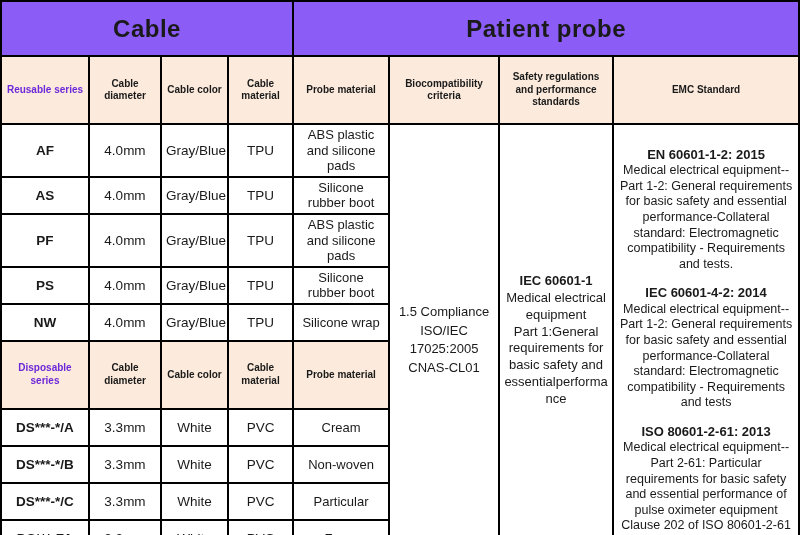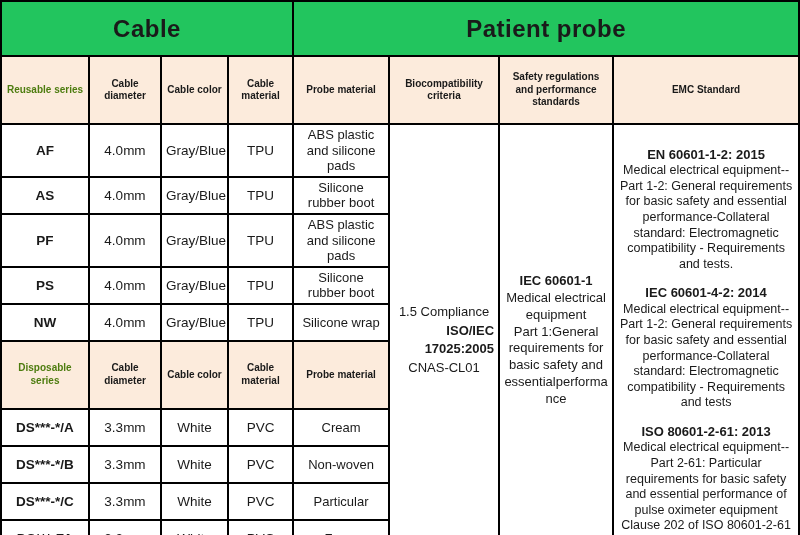--- a/index.html
+++ b/index.html
@@ -19,41 +19,41 @@
     color: #1a1a1a;
   }
   table.spec td {
     border: 2px solid #000000;
     padding: 2px 4px;
     text-align: center;
     vertical-align: middle;
     overflow: hidden;
   }
   .ghead {
-    background: #22c55e;
+    background: #8b5cf6;
     font-size: 24px;
     font-weight: bold;
     letter-spacing: 0.5px;
   }
   .sub {
     background: #fcebdc;
     font-weight: bold;
     font-size: 10px;
     line-height: 1.25;
   }
-  .series-red { color: #4d7c0f; }
+  .series-red { color: #6d28d9; }
   .rowlabel { font-weight: bold; font-size: 13.5px; }
   .cell { font-size: 13.5px; }
   .probe-cell { font-size: 13px; line-height: 1.2; }
   .bio-cell {
     font-size: 13px;
     line-height: 1.45;
     background: #ffffff;
   }
-  .bio-strong { font-weight: bold; text-align: right; }
+  .bio-strong { font-weight: normal; }
   .safety-cell {
     font-size: 13px;
     line-height: 1.3;
     background: #ffffff;
     overflow-wrap: break-word;
     word-wrap: break-word;
     padding: 2px 5px;
   }
   .safety-title { font-weight: bold; }
   .emc-cell {

